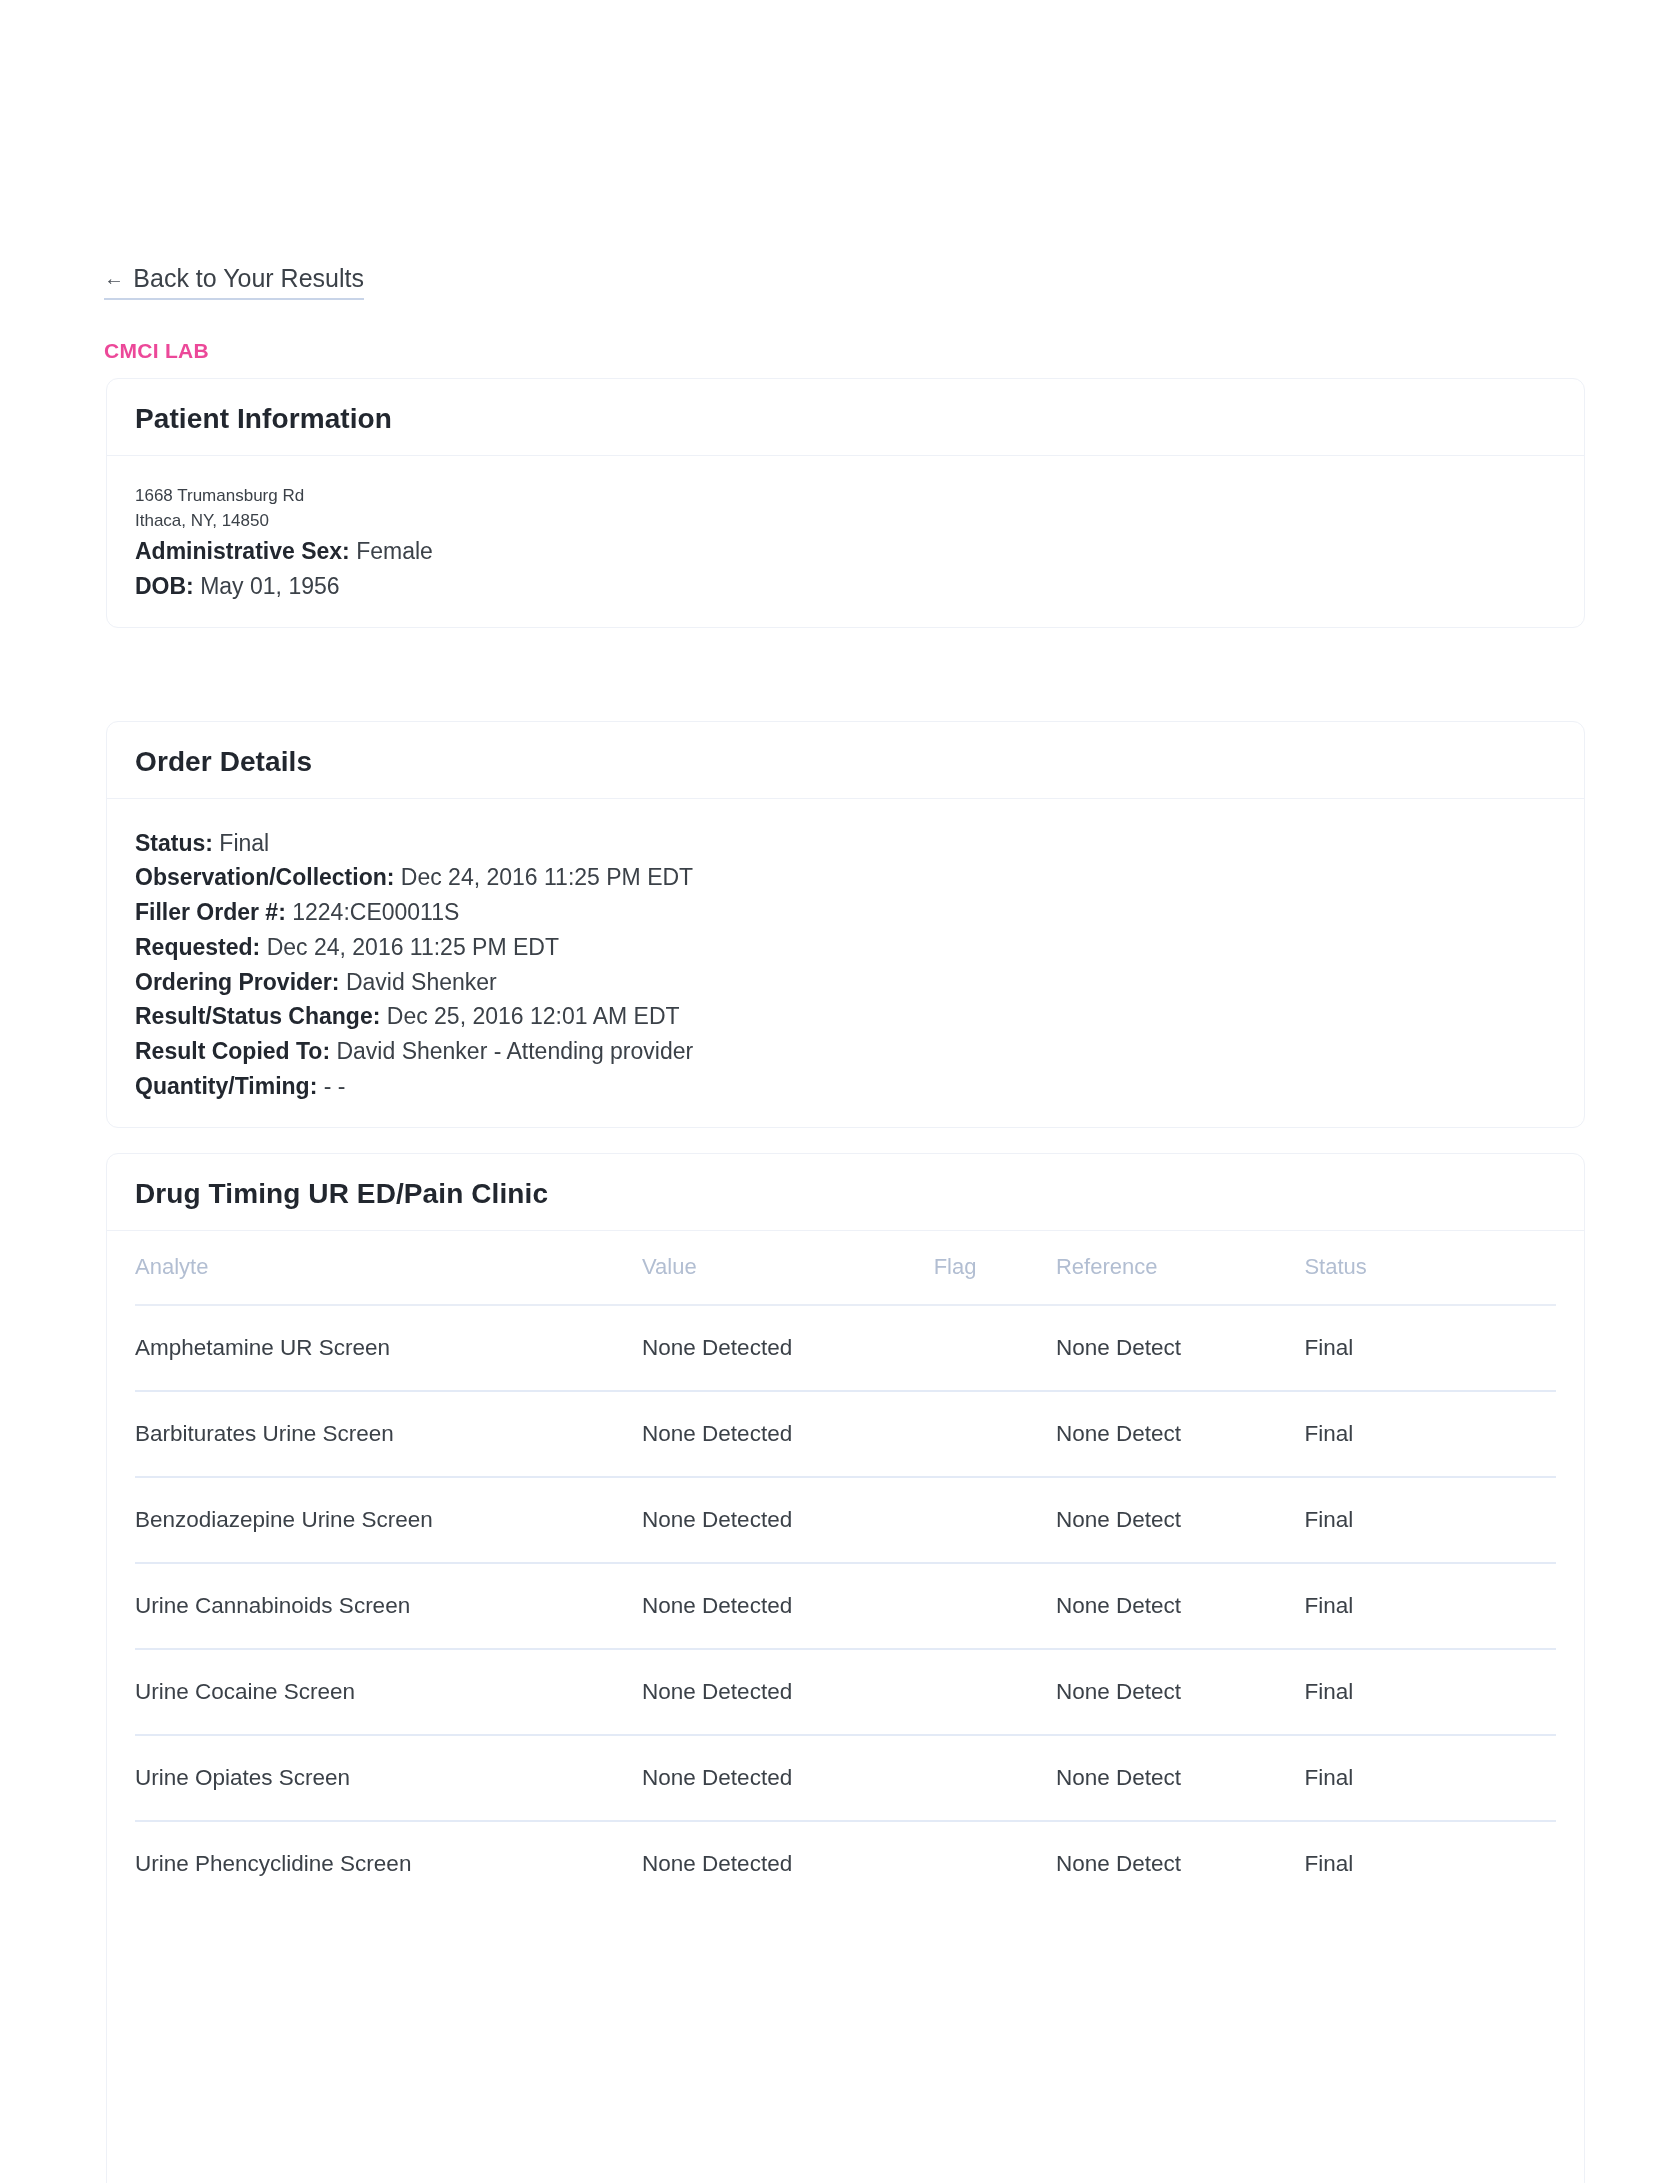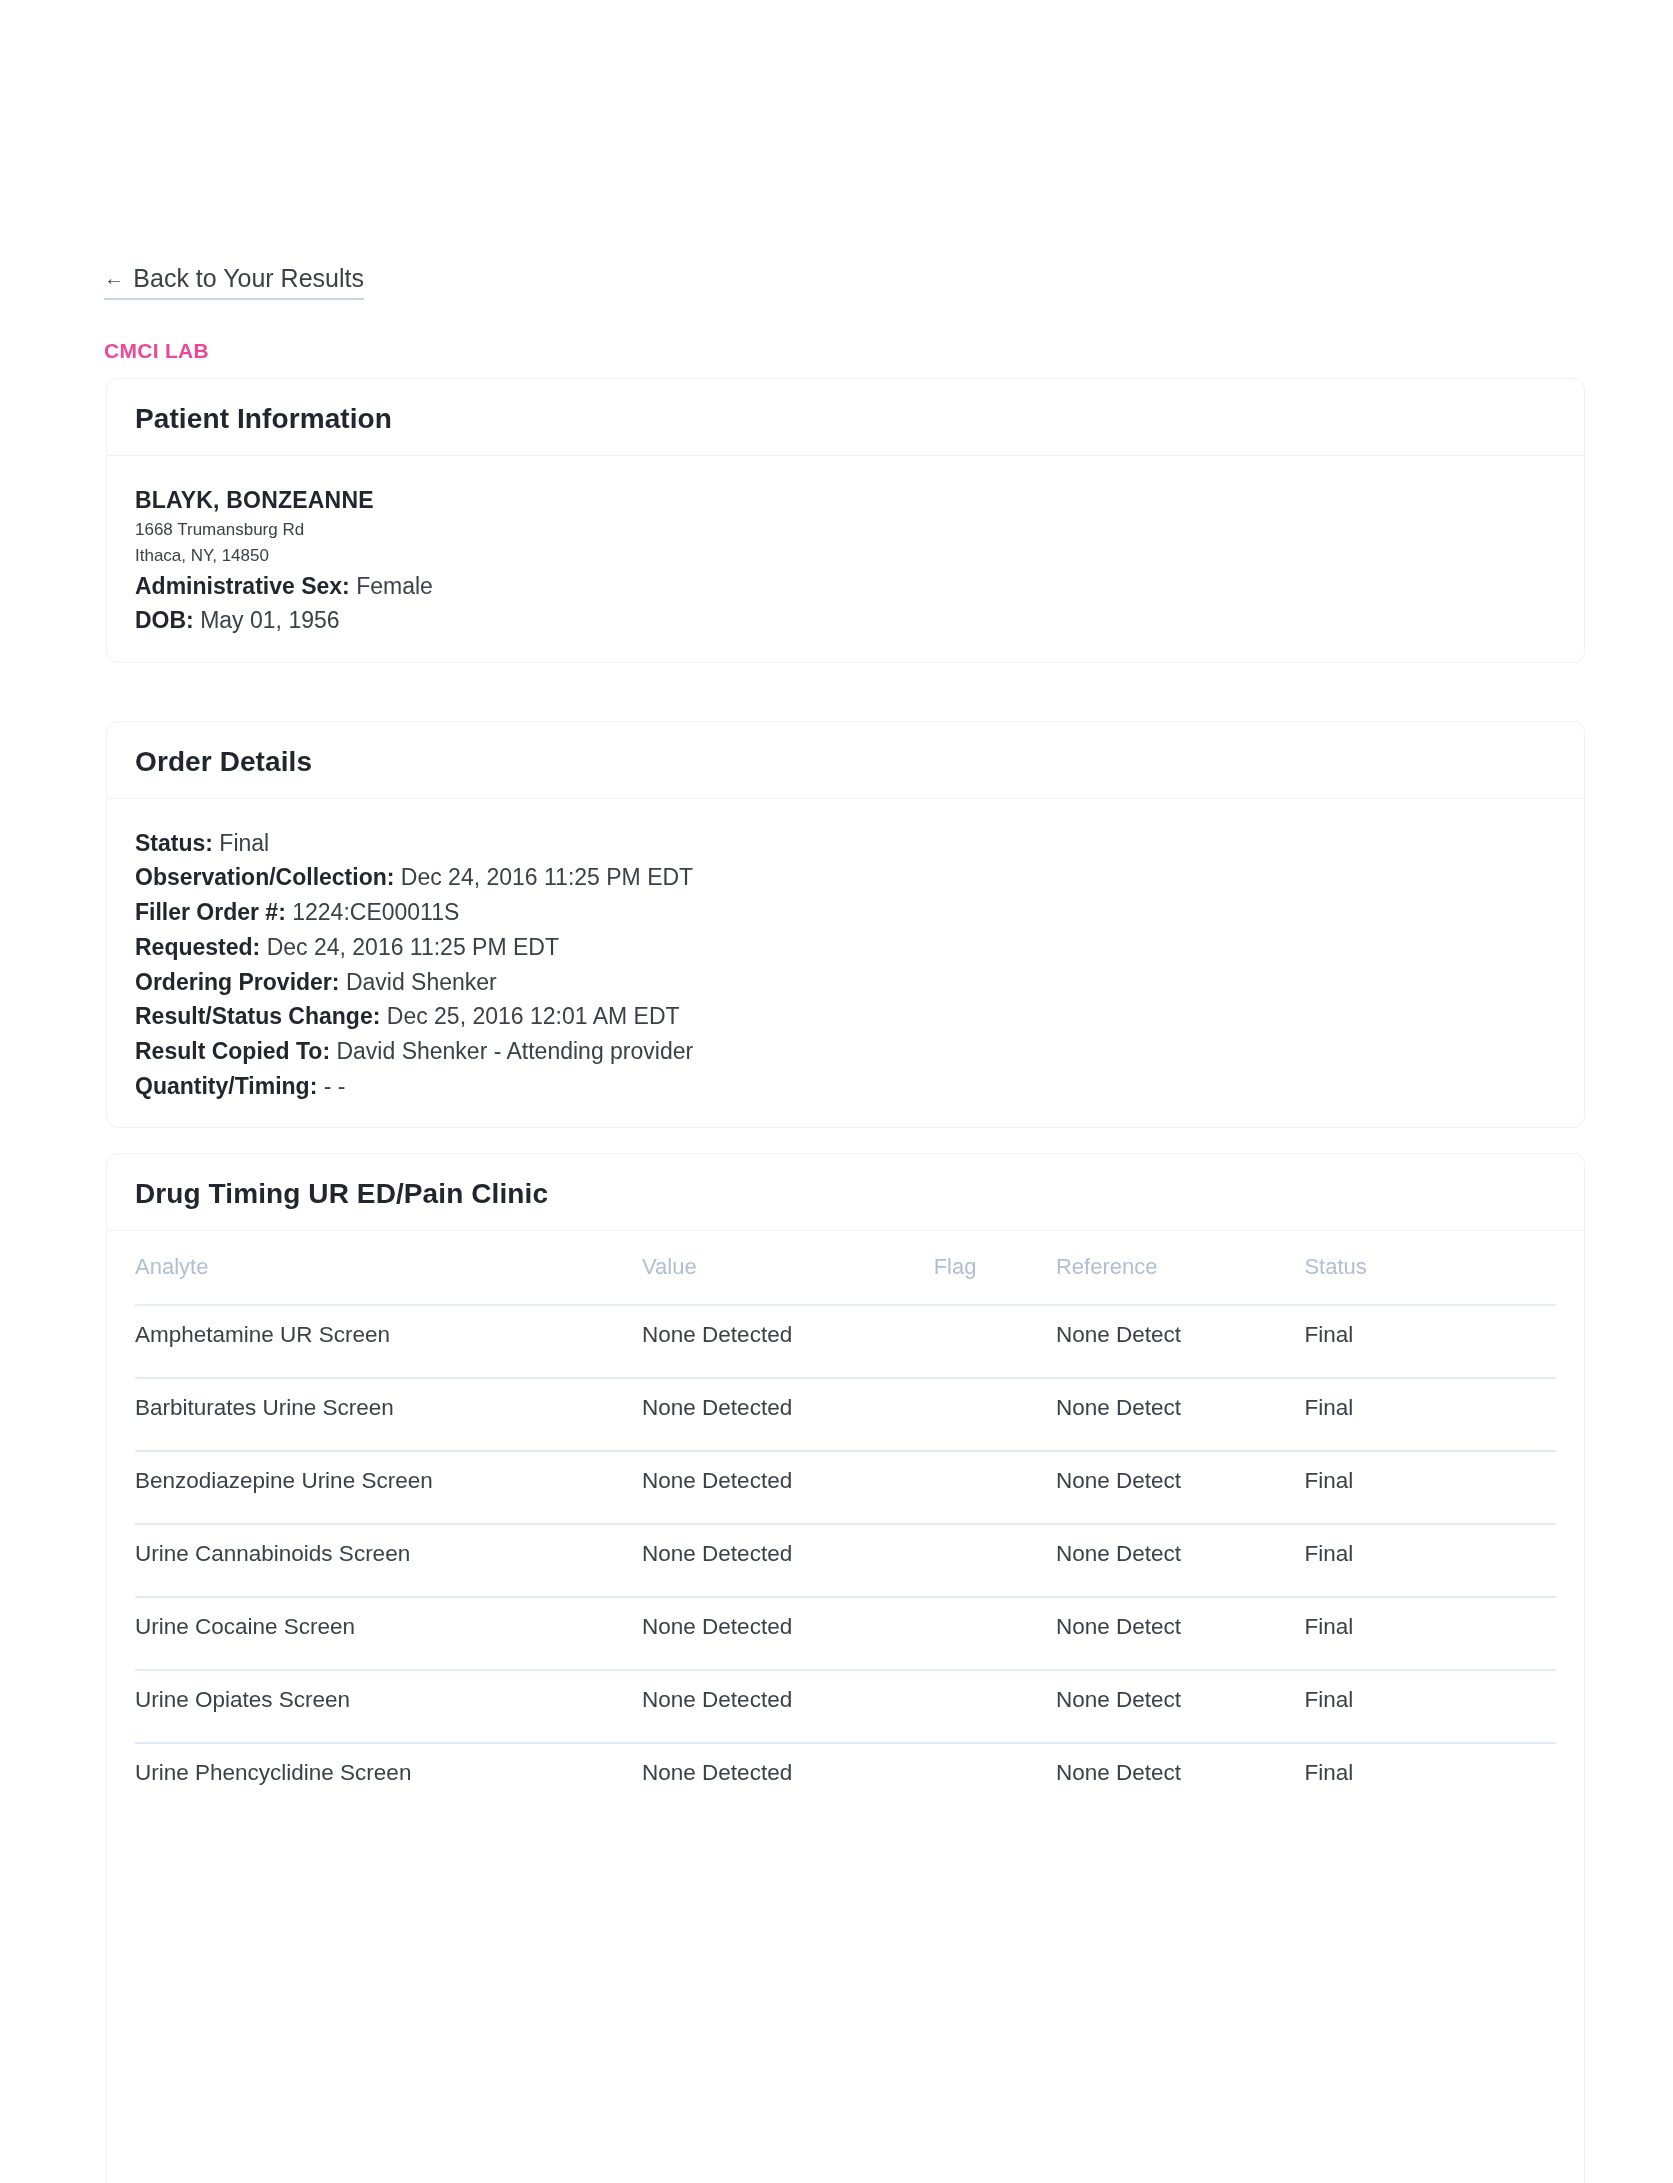--- a/index.html
+++ b/index.html
@@ -126,21 +126,21 @@
     font-size: 22px;
     font-weight: normal;
     color: #b2bed2;
     padding: 22.5px 0 24px 0;
     border-bottom: 2px solid #e8edf6;
   }
   .rtable td {
     text-align: left;
     font-size: 22.5px;
     color: #3b4148;
-    padding: 16px 0 29px 0;
+    padding: 29px 0 29px 0;
     border-bottom: 2px solid #e3eaf6;
     vertical-align: middle;
   }
   .rtable tr:last-child td {
     border-bottom: none;
   }
   .col-analyte   { width: 506px; }
   .col-value     { width: 291px; }
   .col-flag      { width: 122px; }
   .col-reference { width: 248px; }
@@ -158,21 +158,20 @@
     <span>Back to Your Results</span>
   </a>
 
   <div class="lab-name">CMCI LAB</div>
 
   <section class="card" id="card-patient">
     <div class="card-header">
       <div class="card-title">Patient Information</div>
     </div>
     <div class="card-body">
-      <div class="patient-name">BLAYK, BONZEANNE</div>
       <div class="addr-line">1668 Trumansburg Rd</div>
       <div class="addr-line">Ithaca, NY, 14850</div>
       <div class="kv-row">
         <span class="kv-key">Administrative Sex:</span>
         <span class="kv-val">Female</span>
       </div>
       <div class="kv-row">
         <span class="kv-key">DOB:</span>
         <span class="kv-val">May 01, 1956</span>
       </div>

